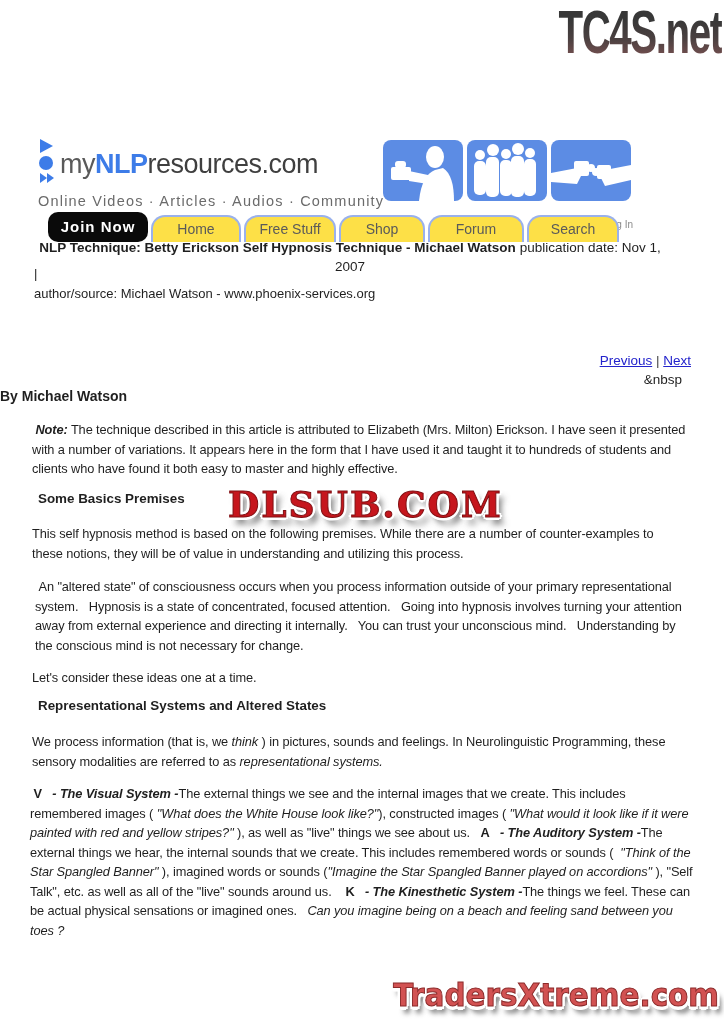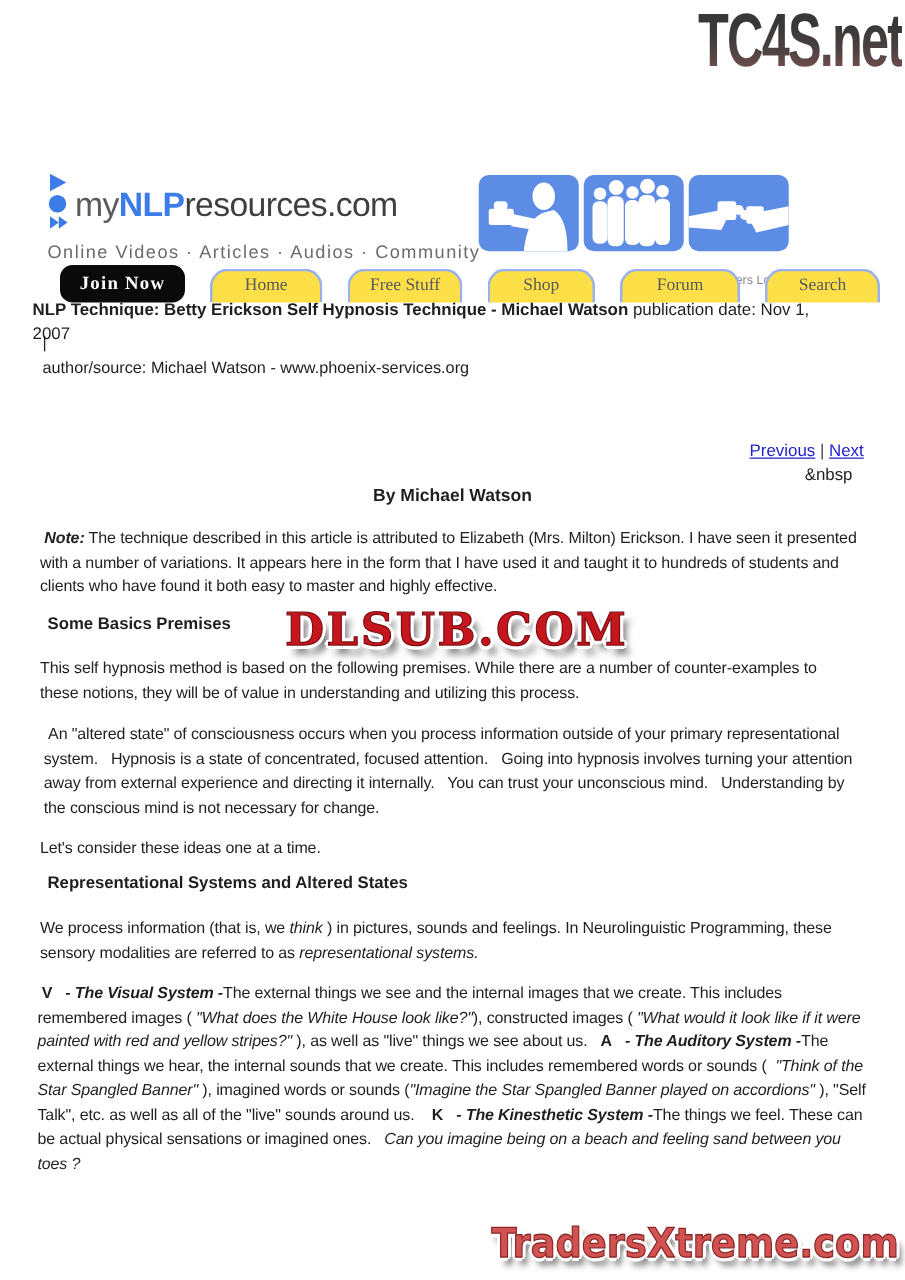--- a/index.html
+++ b/index.html
@@ -35,39 +35,39 @@
   .logo-nlp{color:var(--logo-blue,#3d7ce8);font-weight:bold;}
   .logo-rest{color:#3f3f3f;}
   .tagline{margin-top:4px;font-size:14.5px;letter-spacing:1.2px;color:#6b6b6b;}
   .tiles{position:absolute;top:140px;left:383px;display:flex;gap:4px;}
   .tile{width:80px;height:61px;background:var(--accent-blue,#5c8ce4);border-radius:8px;cursor:pointer;}
   .tile svg{display:block;width:80px;height:61px;}
   .members{position:absolute;top:219px;left:383px;width:250px;text-align:right;
            font-size:10px;color:#8a8a8a;cursor:pointer;}
 
   
-  .nav{position:absolute;top:212px;left:48px;display:flex;gap:20px;align-items:flex-end;font-family:Liberation Serif, serif;}
+  .nav{position:absolute;top:212px;left:48px;display:flex;gap:3px;align-items:flex-end;}
   .join{width:100px;height:30px;background:#0a0a0a;color:#fff;border-radius:10px;
         font-weight:bold;font-size:15px;letter-spacing:1px;text-align:center;line-height:30px;cursor:pointer;}
   .tab{height:27px;border:2px solid var(--tab-border,#9ab1ec);border-bottom:none;
        border-radius:14px 14px 0 0;color:#5a5a5a;font-size:14px;text-align:center;
        padding-top:4px;box-sizing:border-box;background:#fde047;cursor:pointer;}
   .tab.w1{width:90px}.tab.w2{width:92px}.tab.w3{width:86px}.tab.w4{width:96px}.tab.w5{width:92px}
 
   
-  .title-block{position:absolute;top:238px;left:26px;width:668px;text-align:left;
+  .title-block{position:absolute;top:238px;left:16px;width:668px;text-align:center;
                font-size:13.5px;line-height:19px;}
   .title-bold{font-weight:bold;}
   .pipe-line{position:absolute;top:266px;left:34px;font-size:13px;}
   .author-line{position:absolute;top:286px;left:34px;font-size:13px;}
   .pagenav{position:absolute;top:353px;right:33px;font-size:13.5px;}
   .pagenav a{color:var(--link-blue,#2323cc);text-decoration:underline;cursor:pointer;}
   .pagenav .sep{color:#444;}
   .nbsp-line{position:absolute;top:372px;right:42px;font-size:13.5px;}
-  .byline{position:absolute;top:388px;left:0;width:724px;text-align:center;
+  .byline{position:absolute;top:388px;left:0;width:724px;
           font-weight:bold;font-size:14px;}
 
   
   .para{position:absolute;font-size:12.8px;line-height:19.5px;letter-spacing:-0.1px;
         white-space:pre-wrap;}
   .h{position:absolute;font-weight:bold;font-size:13.4px;}
   .note{top:420px;left:32px;width:660px;}
   .h-premises{top:491px;left:38px;}
   .p-premises{top:524px;left:32px;width:655px;}
   .p-altered{top:577px;left:35px;width:652px;}

